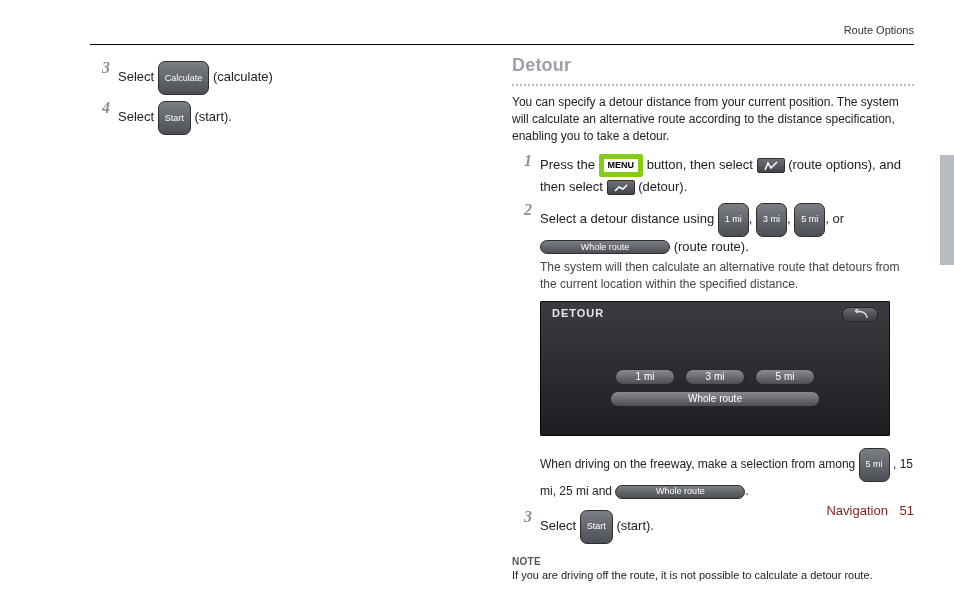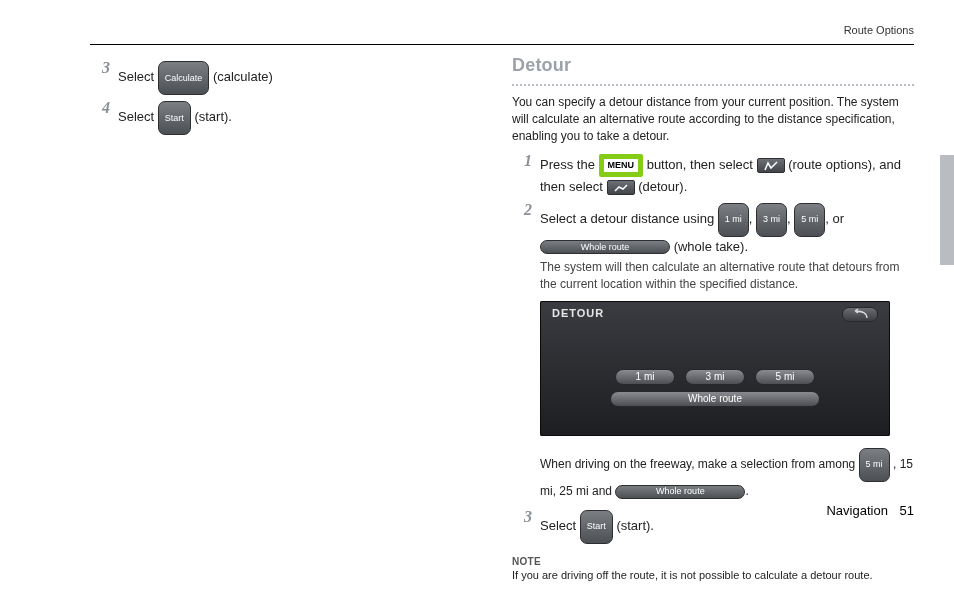--- a/index.html
+++ b/index.html
@@ -218,21 +218,21 @@
     font-size: 11px;
     color: #222;
     margin-top: 2px;
   }
 
   .page-footer {
     position: absolute;
     bottom: 18px;
     right: 40px;
     font-size: 13px;
-    color: #000000;
+    color: #7f1d1d;
   }
   .page-footer .num { margin-left: 8px; }
 
   .thumb-tab {
     position: absolute;
     right: 0;
     top: 155px;
     width: 14px;
     height: 110px;
     background: #b9bcc1;
@@ -295,21 +295,21 @@
       </div>
 
       <div class="step">
         <div class="step-num">2</div>
         <div class="step-body">
           <span>Select a detour distance using </span>
           <span class="pill">1 mi</span><span>, </span>
           <span class="pill">3 mi</span><span>, </span>
           <span class="pill">5 mi</span><span>, or </span>
           <span class="widepill">Whole route</span>
-          <span> (whole take).</span>
+          <span> (route route).</span>
           <div class="sub">The system will then calculate an alternative route that detours from the current location within the specified distance.</div>
         </div>
       </div>
 
       <div class="screenshot">
         <div class="scr-title">DETOUR</div>
         <div class="scr-back">
           <svg width="34" height="13" viewBox="0 0 34 13">
               <path d="M12 3 Q24 3 24 10 M12 3 l3 -2 M12 3 l3 2" stroke="#ddd" stroke-width="1.3" fill="none"></path>
             </svg>

